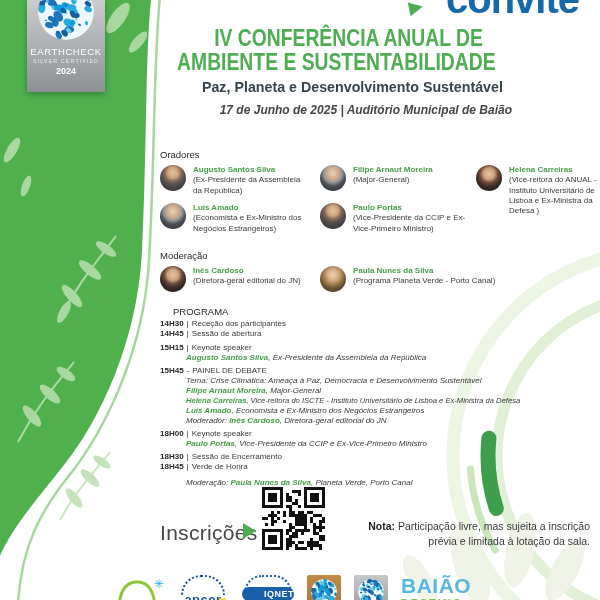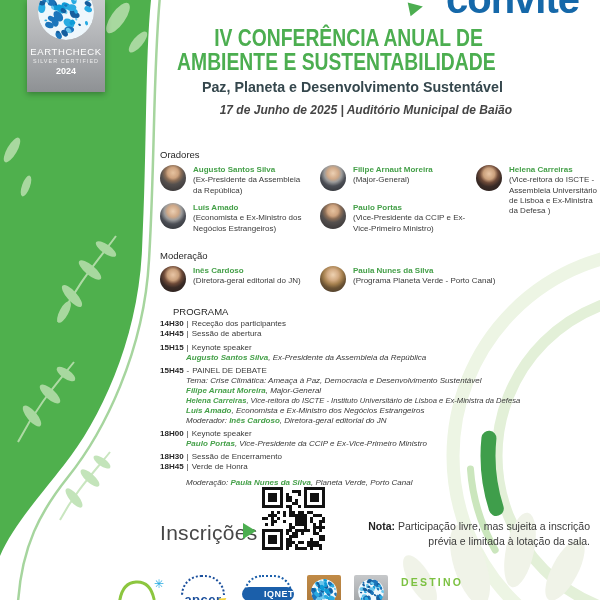--- a/index.html
+++ b/index.html
@@ -203,21 +203,21 @@
     <span class="photo pm2"></span>
     <span class="ctext" style="width:120px">
       <span class="cname">Filipe Arnaut Moreira</span>
       <span class="crole">(Major-General)</span>
     </span>
   </div>
   <div class="card" style="left:476px;top:165px">
     <span class="photo pf"></span>
     <span class="ctext" style="width:90px">
       <span class="cname">Helena Carreiras</span>
-      <span class="crole">(Vice-reitora do ISCTE - Assembleia Universitário de Lisboa e Ex-Ministra da Defesa )</span>
+      <span class="crole">(Vice-reitora do ANUAL - Instituto Universitário de Lisboa e Ex-Ministra da Defesa )</span>
     </span>
   </div>
   <div class="card" style="left:160px;top:203px">
     <span class="photo pm2"></span>
     <span class="ctext" style="width:118px">
       <span class="cname">Luís Amado</span>
       <span class="crole">(Economista e Ex-Ministro dos Negócios Estrangeiros)</span>
     </span>
   </div>
   <div class="card" style="left:320px;top:203px">
@@ -531,17 +531,18 @@
             <ellipse cx="11.3" cy="12.1" rx="2.4" ry="1.7" fill="#145e9e" transform="rotate(35 11.3 12.1)"></ellipse>
             <ellipse cx="9.4" cy="7.0" rx="2.2" ry="1.5" fill="#6ac6ec" transform="rotate(81 9.4 7.0)"></ellipse>
             <ellipse cx="10.8" cy="7.9" rx="1.6" ry="1.1" fill="#145e9e" transform="rotate(16 10.8 7.9)"></ellipse>
             <ellipse cx="8.7" cy="20.4" rx="2.7" ry="1.8" fill="#29abe2" transform="rotate(74 8.7 20.4)"></ellipse>
             <ellipse cx="7.7" cy="22.6" rx="1.3" ry="0.9" fill="#1b75bb" transform="rotate(15 7.7 22.6)"></ellipse>
             <ellipse cx="17.3" cy="2.6" rx="2.8" ry="1.9" fill="#1b75bb" transform="rotate(25 17.3 2.6)"></ellipse>
           </g>
         </svg>
     </div>
     <div id="baiao-destino">
+      <div class="bd1">BAIÃO</div>
       <div class="bd2">DESTINO</div>
     </div>
   </div>
 
 </div>
 
 </body></html>

